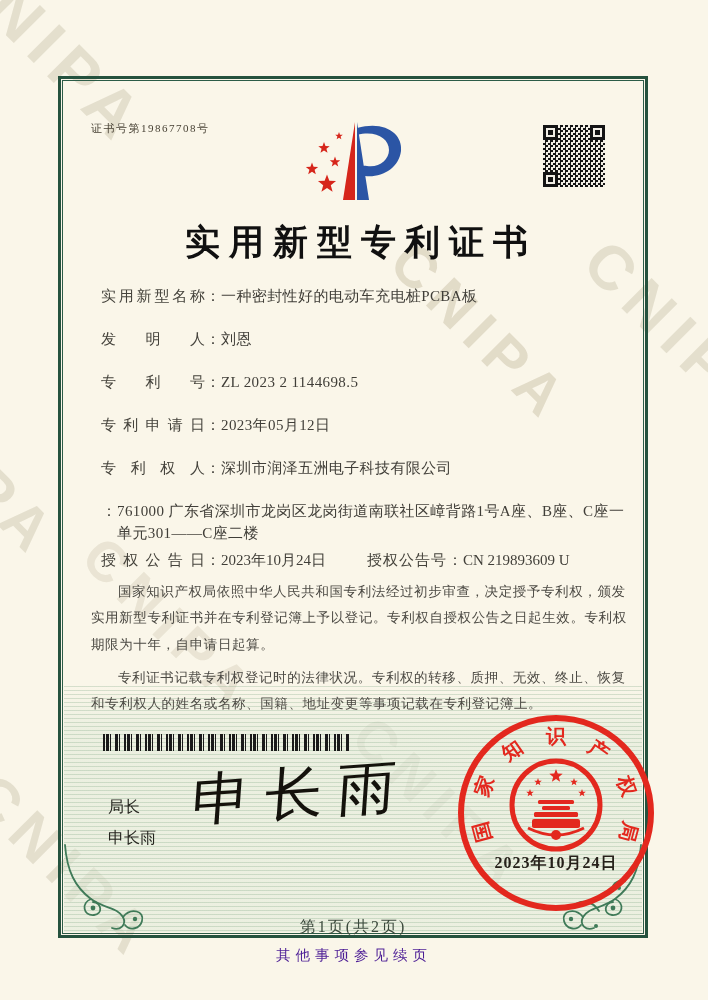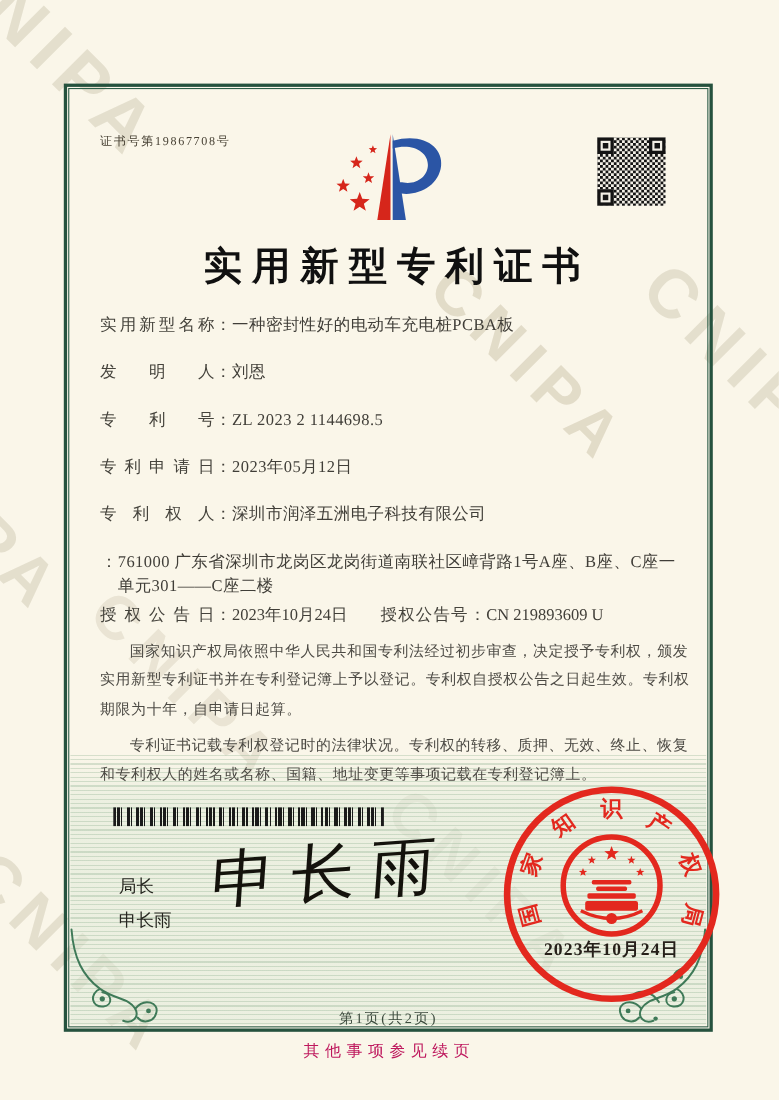--- a/index.html
+++ b/index.html
@@ -55,28 +55,28 @@
       #f2efe6;
   }
   .finder { position:absolute; width:15px; height:15px; border:3.5px solid #141414; background:#f2efe6; }
   .finder::after { content:''; position:absolute; inset:2px; background:#141414; }
   .finder.tl { left:0; top:0; } .finder.tr { right:0; top:0; } .finder.bl { left:0; bottom:0; }
   .title {
     position:absolute; left:16px; right:0; top:140px; text-align:center;
     font-size:35px; font-weight:700; letter-spacing:9px; color:#101010;
   }
   
-  .fields { position:absolute; left:30px; top:206px; width:536px; font-size:15px; color:#403e38; }
+  .fields { position:absolute; left:40px; top:206px; width:536px; font-size:15px; color:#403e38; }
   .frow { display:flex; line-height:22px; margin-bottom:21px; }
   .frow.addr { margin-bottom:5px; }
   .flabel { width:104px; flex:0 0 104px; text-align:justify; text-align-last:justify; color:#45433c; }
   .fcolon { width:16px; flex:0 0 16px; text-align:center; }
   .fvalue { flex:1; letter-spacing:0.4px; }
   .grant-row { display:flex; line-height:22px; }
-  .gpair2 { margin-left:30px; display:flex; }
+  .gpair2 { margin-left:41px; display:flex; }
   .gpair2 .flabel { width:auto; flex:0 0 auto; letter-spacing:1px; }
   
   .paras { position:absolute; left:30px; top:500px; width:538px; }
   .paras p {
     text-indent:2em; font-size:13.5px; line-height:1.95;
     color:#4c4a44; letter-spacing:0.6px; margin-bottom:7px;
   }
   
   .barcode {
     position:absolute; left:42px; top:655px; width:246px; height:17px;
@@ -100,25 +100,25 @@
     position:absolute; width:24px; height:24px; text-align:center;
     font-size:20px; font-weight:700; color:#e3281e; line-height:24px;
   }
   .emblem { position:absolute; left:50px; top:42px; width:96px; height:96px; }
   .seal-date {
     position:absolute; left:0; right:0; top:138px; text-align:center;
     font-size:16px; color:#26201a; letter-spacing:1px; z-index:4; font-weight:600;
   }
   .page-indicator {
     position:absolute; left:0; right:0; top:838px; text-align:center;
-    font-size:13px; color:#3b493c; letter-spacing:2px;
+    font-size:16px; color:#3b493c; letter-spacing:2px;
   }
   .footer-note {
     position:absolute; left:0; right:0; top:946px; text-align:center;
-    font-size:14.5px; color:#be185d; letter-spacing:5px; z-index:1;
+    font-size:14.5px; color:#4c1d95; letter-spacing:5px; z-index:1;
   }
 </style>
 </head>
 <body>
 
 <span class="wm wm1">CNIPA</span>
 <span class="wm wm2">CNIPA</span>
 <span class="wm wm3">CNIPA</span>
 <span class="wm wm4">CNIPA</span>
 <span class="wm wm5">CNIPA</span>

